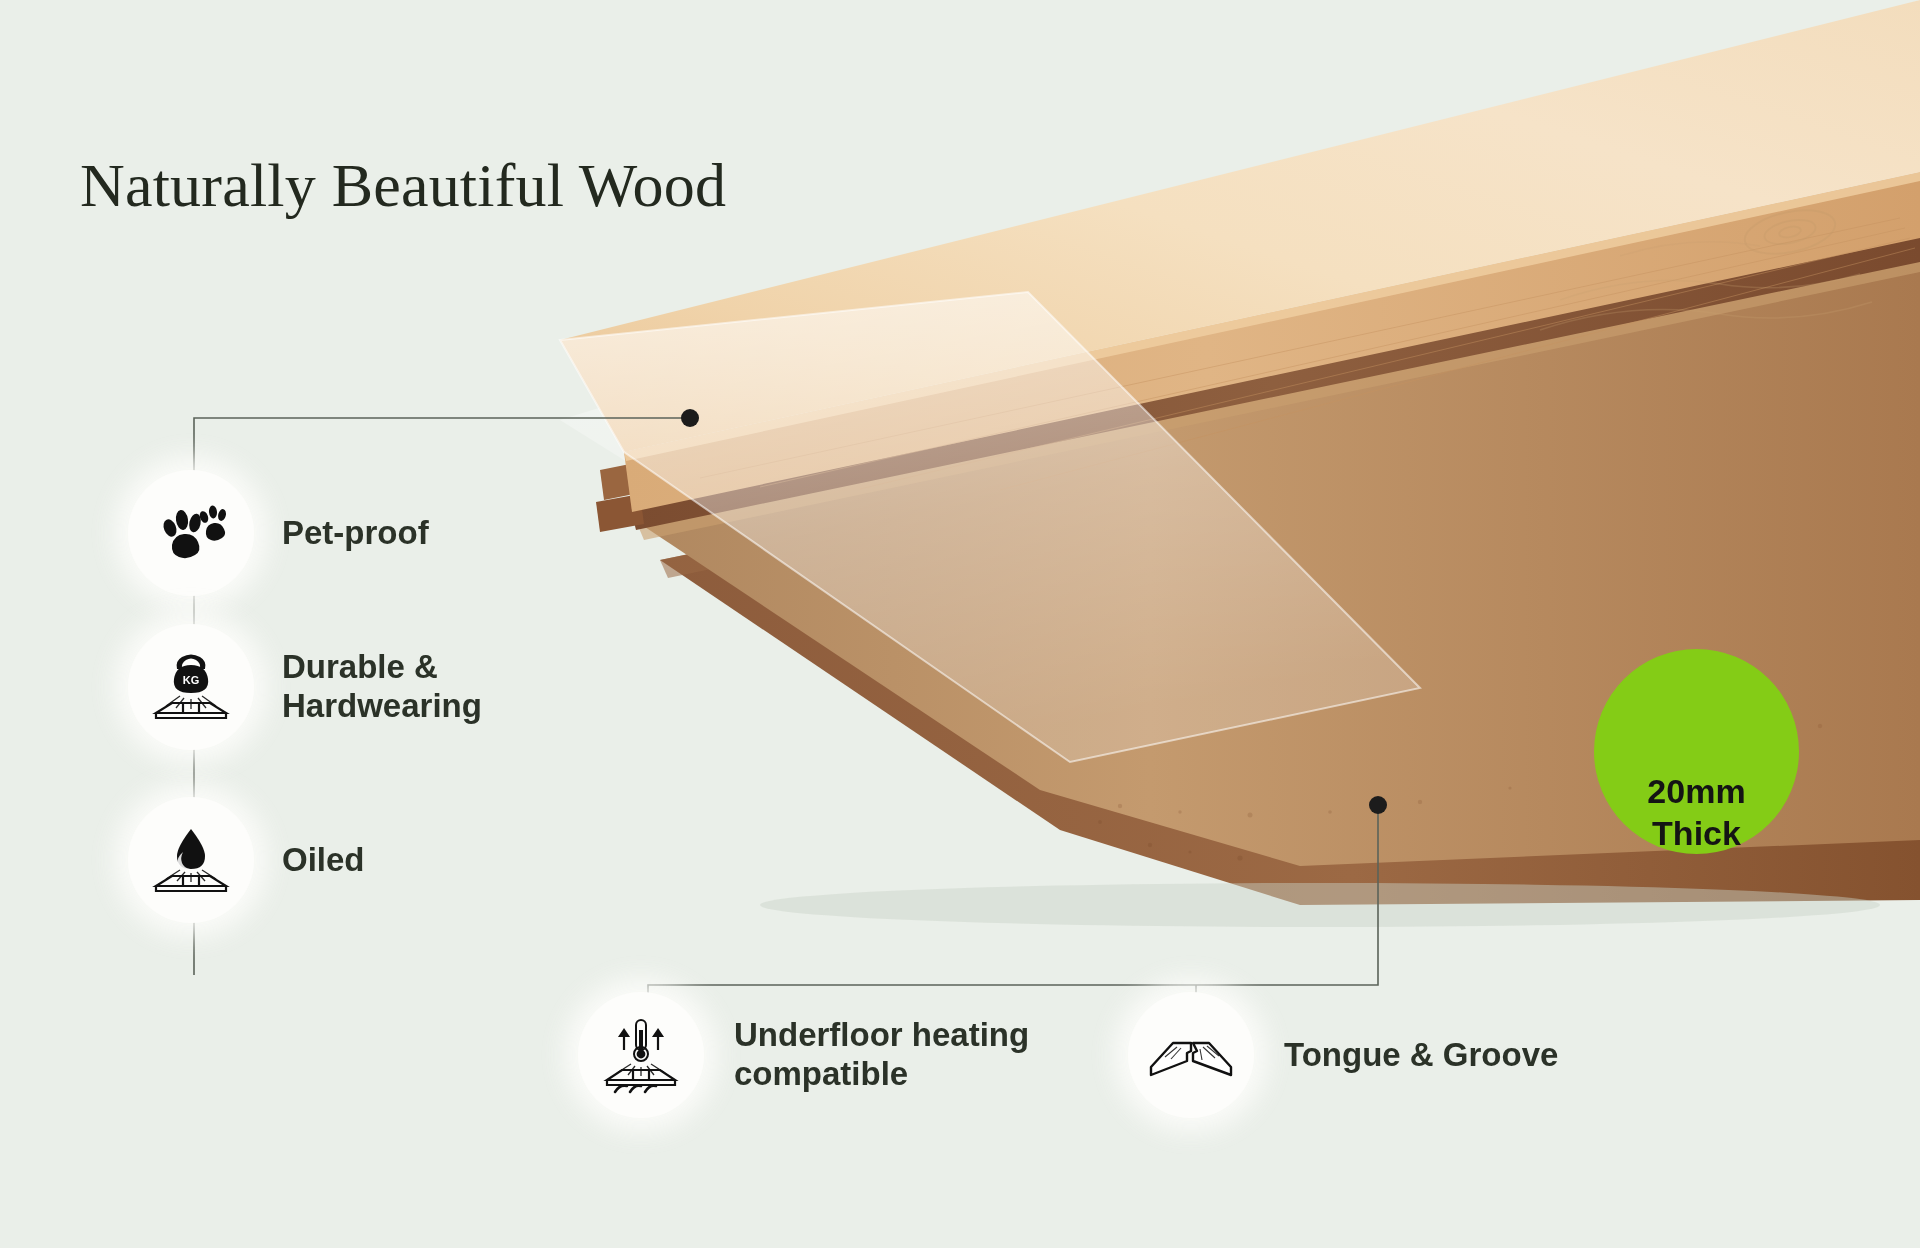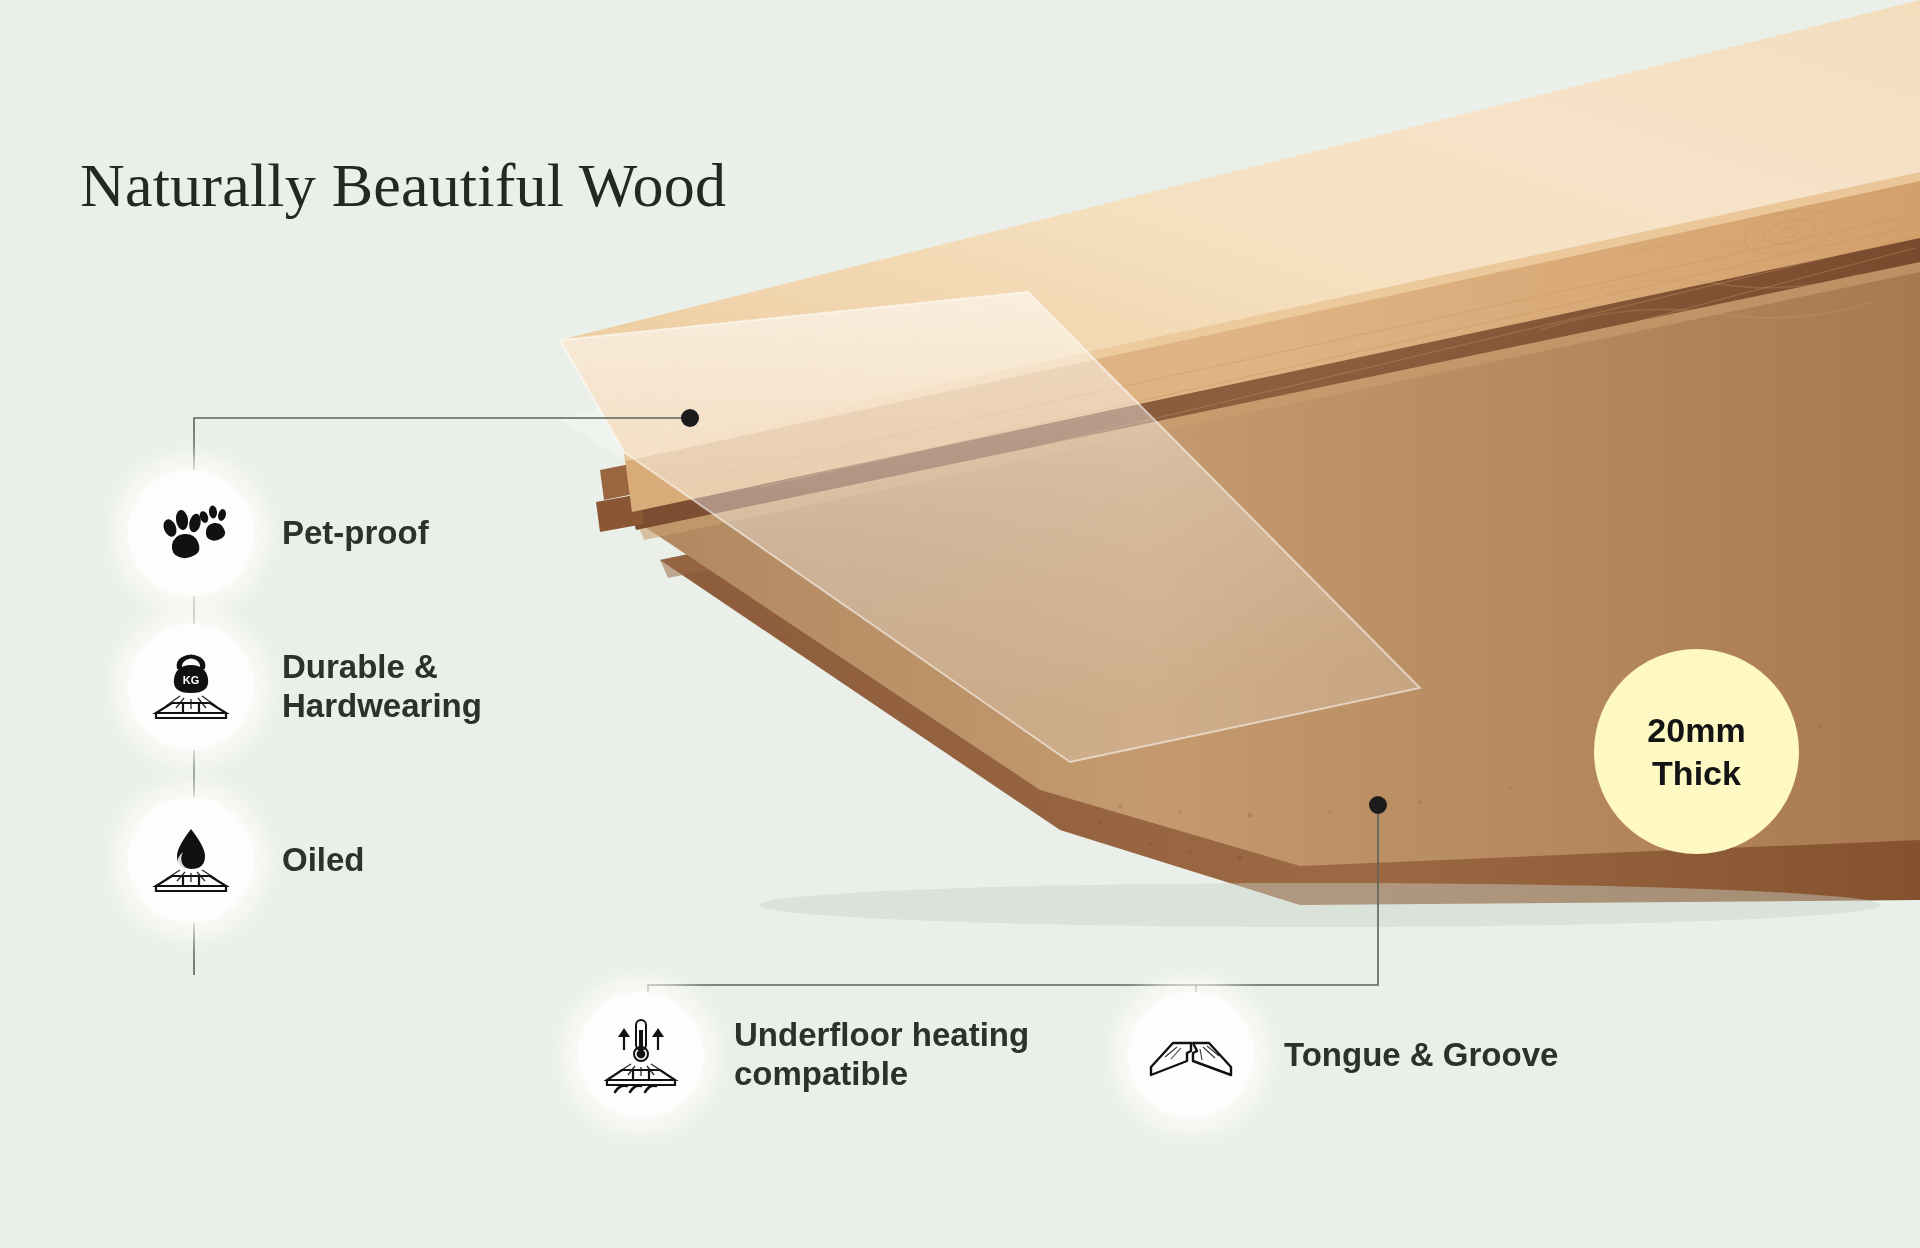--- a/index.html
+++ b/index.html
@@ -87,23 +87,23 @@
   #feat-tongue  .feature-label { margin-left: 30px; }
 
   
   #thickness-badge {
     position: absolute;
     left: 1594px;
     top: 649px;
     width: 205px;
     height: 205px;
     border-radius: 50%;
-    background: #fef9c3;
+    background: #84cc16;
     display: flex;
-    align-items: center;
+    align-items: flex-end;
     justify-content: center;
     text-align: center;
   }
   #thickness-badge .badge-text {
     font-family: "Liberation Sans", sans-serif;
     font-size: 34px;
     font-weight: 700;
     line-height: 1.24;
     color: #141414;
     white-space: pre-line;

